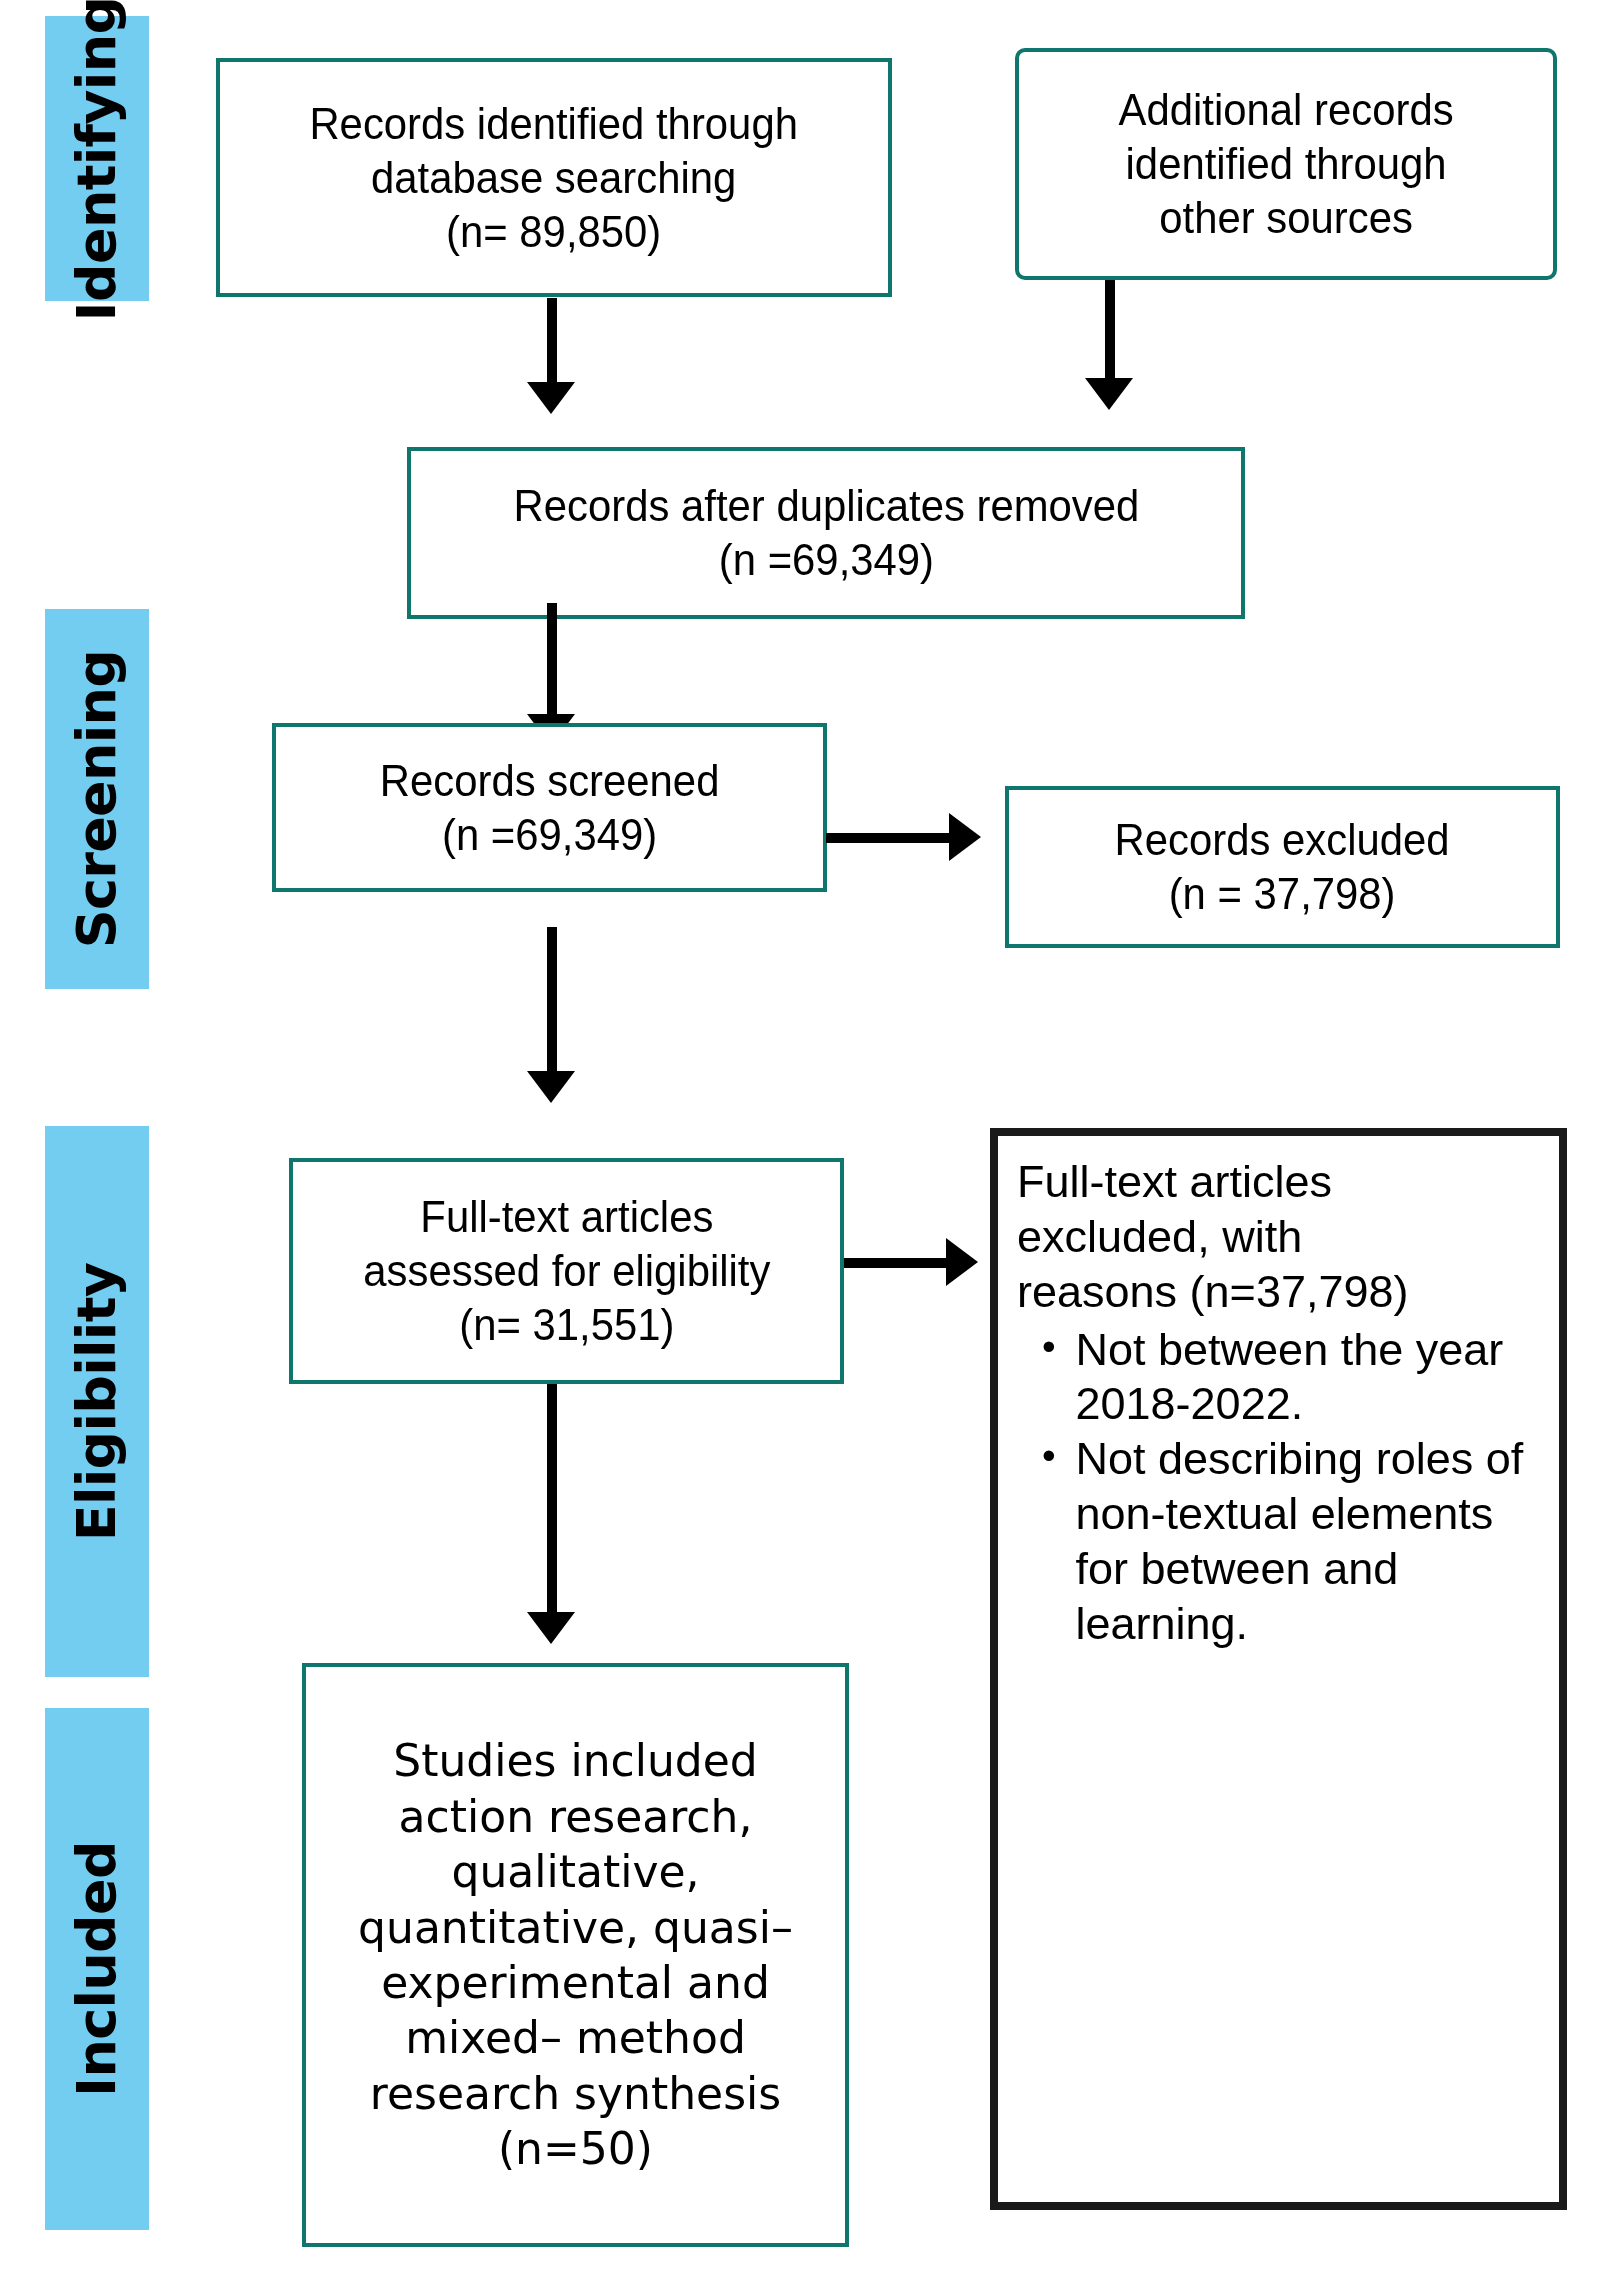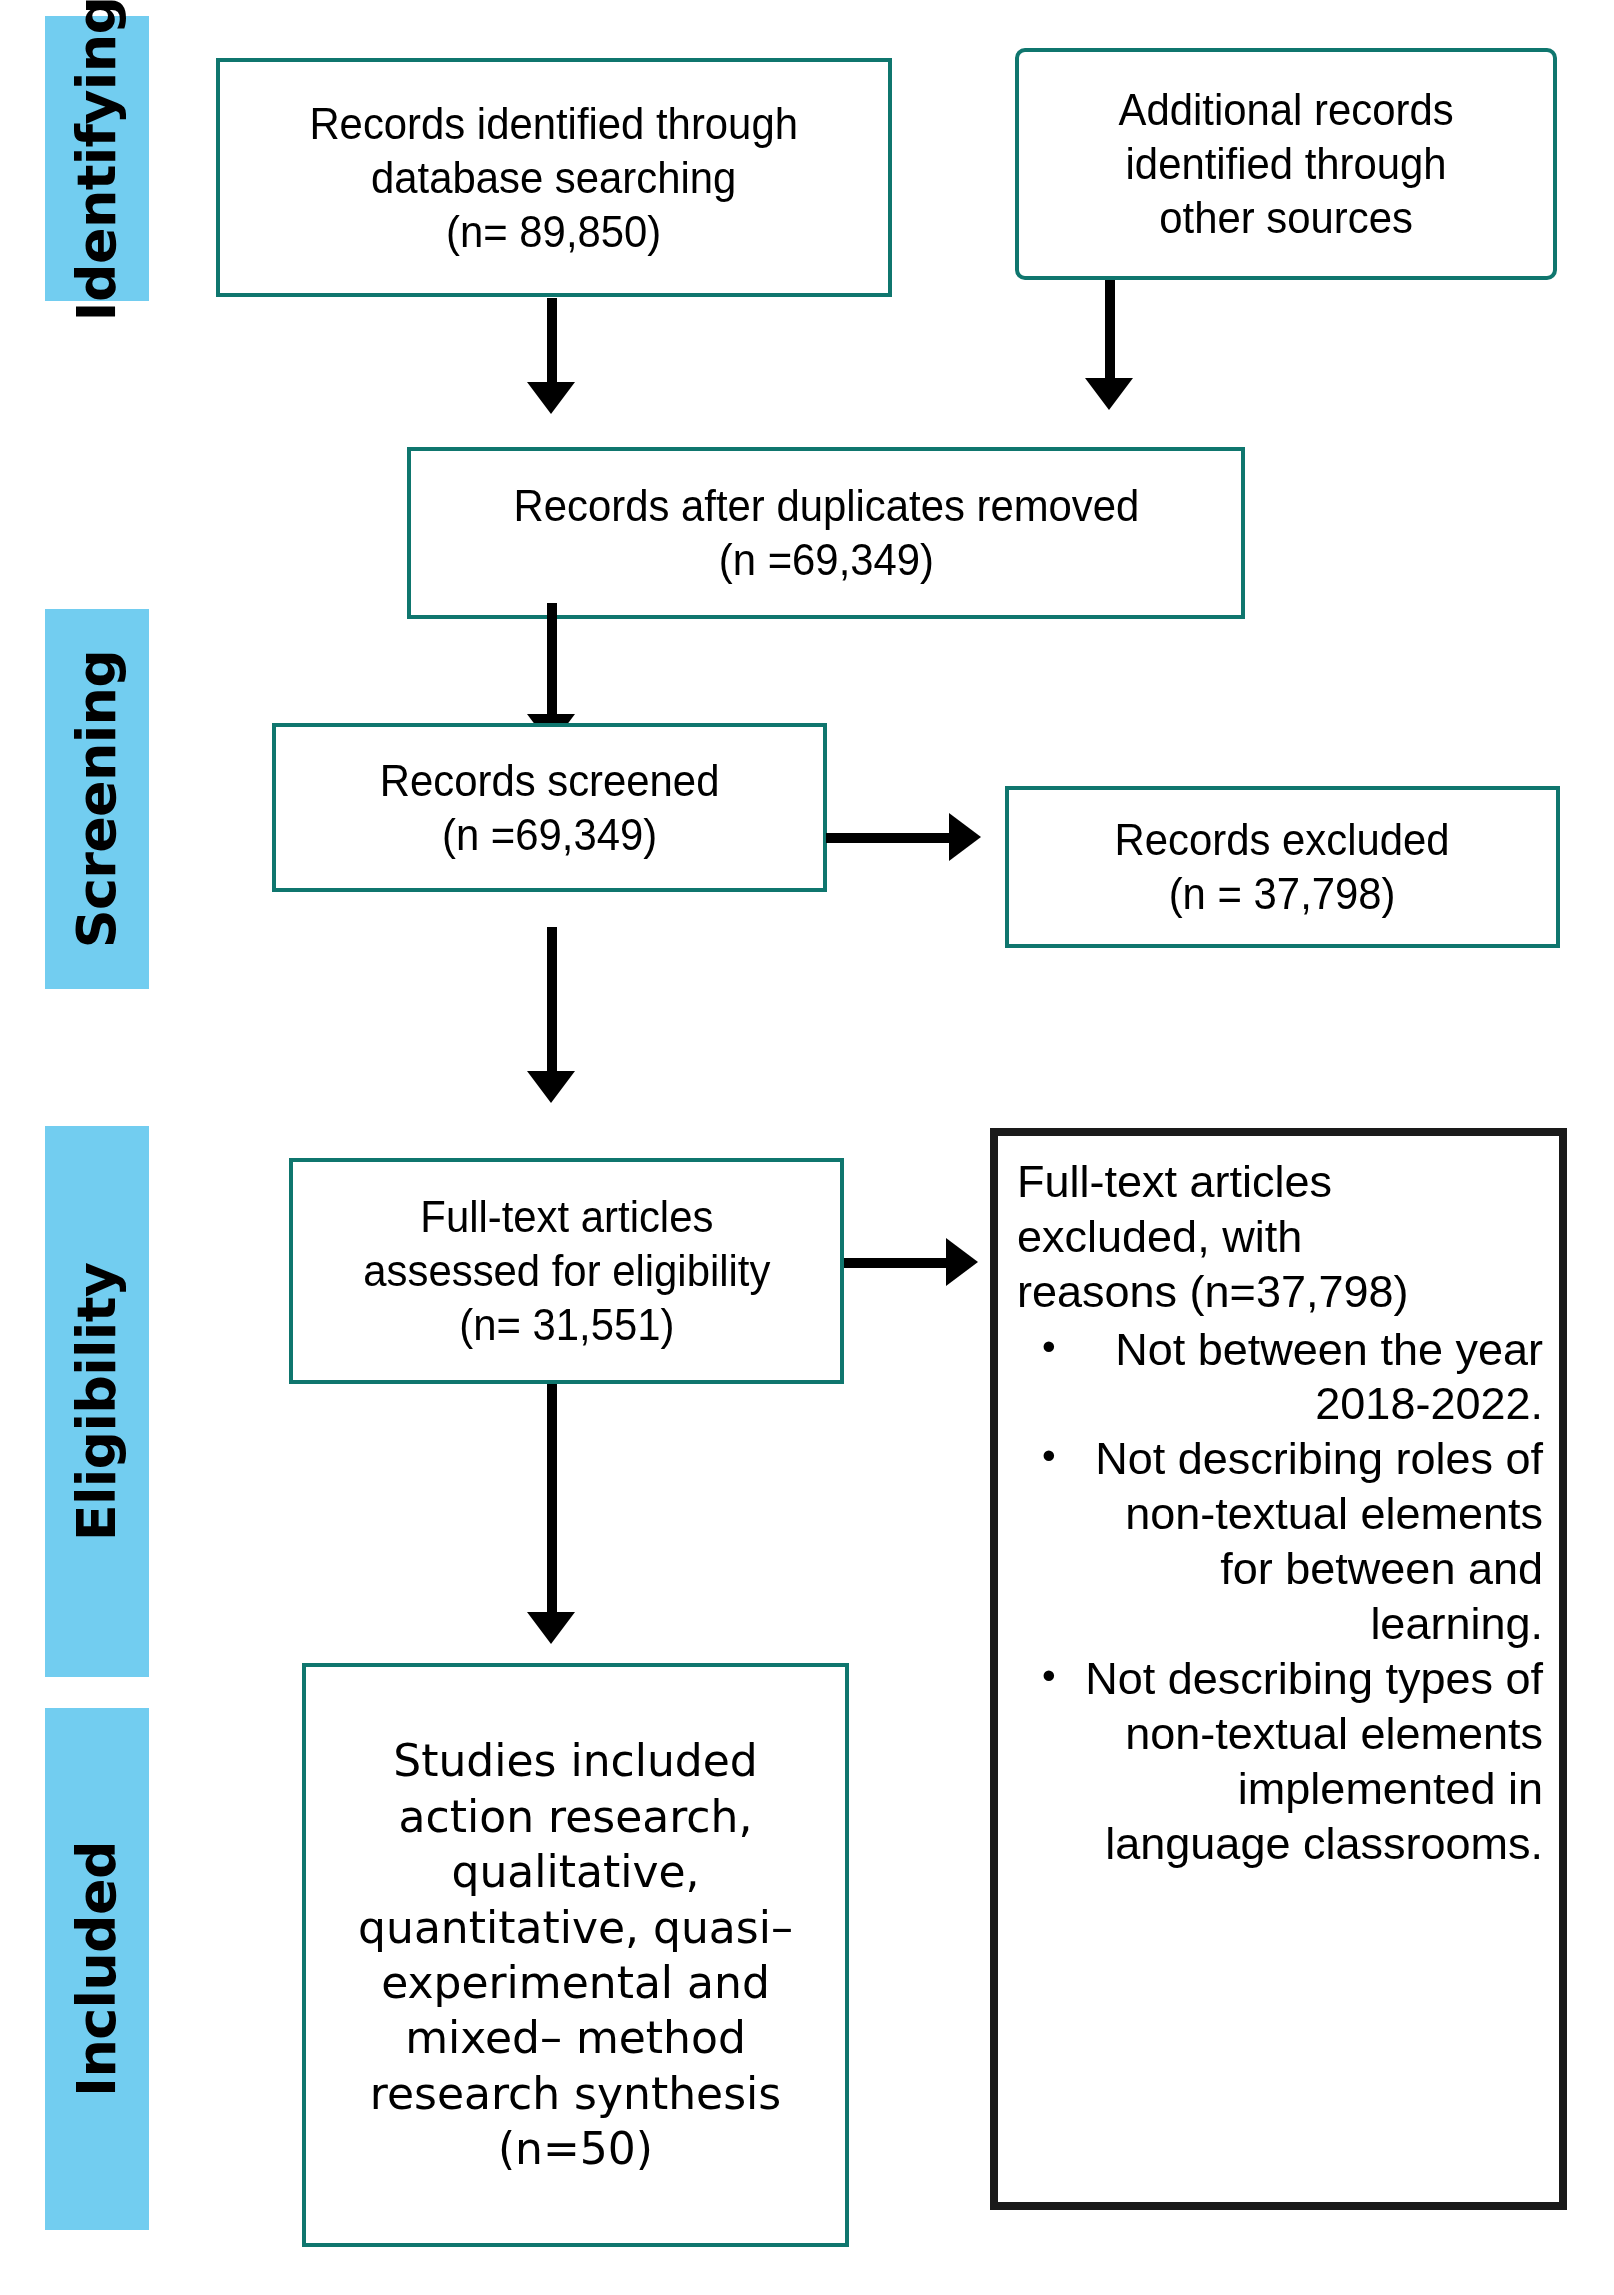--- a/index.html
+++ b/index.html
@@ -90,21 +90,21 @@
   .reasons-list {
     margin: 2.9px 0 0 0;
     padding-left: 57px;
     list-style: none;
   }
   .reasons-list li {
     font-family: "Liberation Sans", sans-serif;
     font-size: 45px;
     line-height: 1.22;
     color: #000;
-    text-align: right;
+    text-align: left;
     position: relative;
     margin-bottom: 0;
     padding-left: 1.5px;
   }
   .reasons-list li::before {
     content: "\2022";
     position: absolute;
     left: -32px;
     top: 0;
     font-size: 39px;
@@ -214,21 +214,20 @@
   <div class="v-line" style="left:547px; top:1384px; height:234px;"></div>
   <div class="arrow-down" style="left:527px; top:1612px;"></div>
 
   <div class="reasons-box" style="left:990px; top:1128px; width:577px; height:1082px;">
     <div class="reasons-head">Full-text articles
 excluded, with
 reasons (n=37,798)</div>
     <ul class="reasons-list">
       <li>Not between the year 2018-2022.</li>
       <li>Not describing roles of non-textual elements for between and learning.</li>
-      <li>Not describing types of non-textual elements implemented in language classrooms.</li>
     </ul>
   </div>
 
   <div class="flow-box wide" style="left:302px; top:1663px; width:547px; height:584px;">
     <span class="box-text">Studies included
 action research,
 qualitative,
 quantitative, quasi–
 experimental and
 mixed– method

